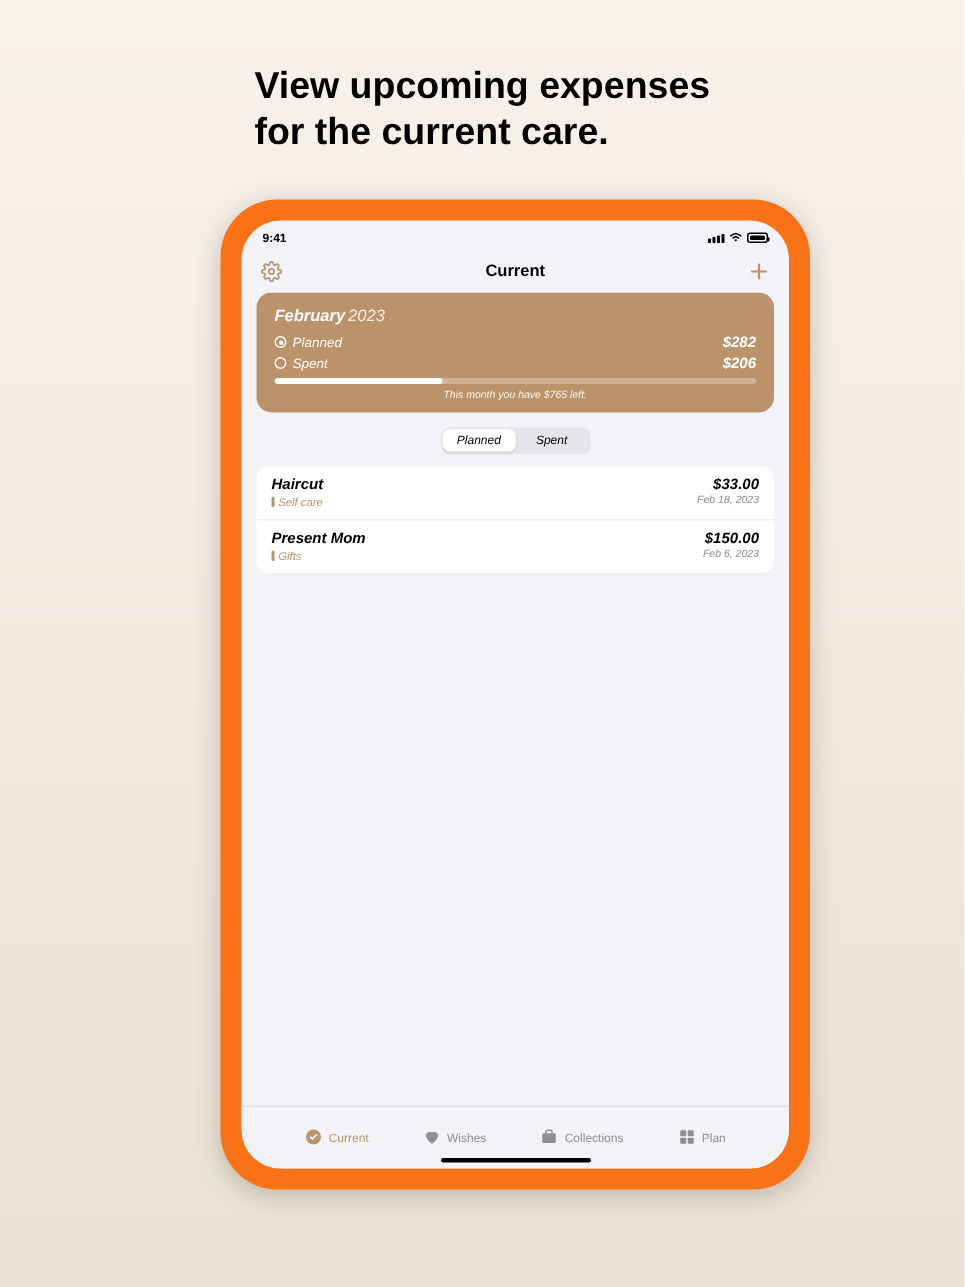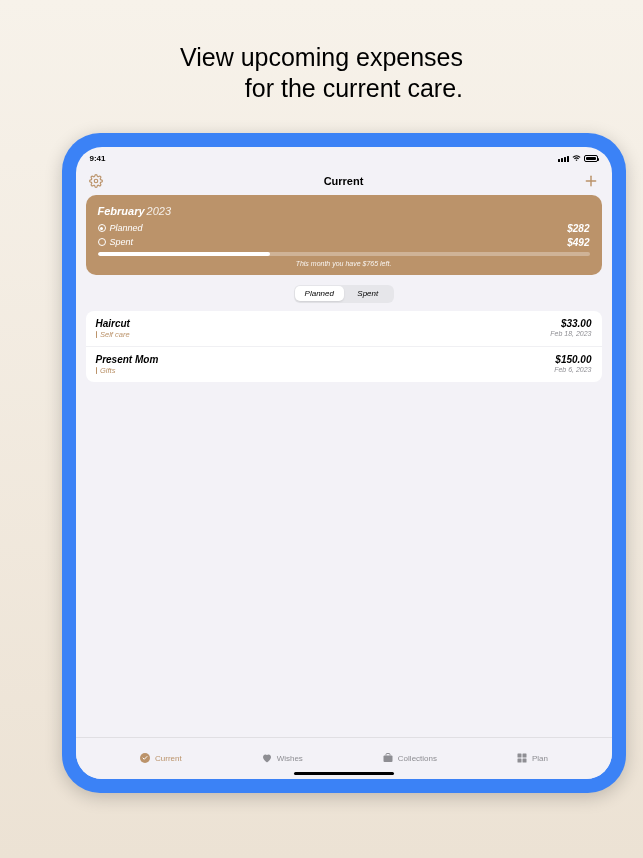--- a/index.html
+++ b/index.html
@@ -7,31 +7,31 @@
     width: 643px;
     height: 858px;
     background: linear-gradient(180deg, #f7f2ea 0%, #ece2d4 100%);
     overflow: hidden;
     display: flex;
     flex-direction: column;
     align-items: center;
   }
   .promo-title {
     font-size: 25px;
-    font-weight: 400;
+    font-weight: 700;
     color: #000;
-    text-align: right;
+    text-align: left;
     margin-top: 42px;
     line-height: 1.25;
   }
 
   .device {
-    width: 564px;
+    width: 393px;
     height: 660px;
-    background: #3b82f6;
+    background: #f97316;
     border-radius: 38px;
     margin-top: 28px;
     padding: 14px;
     box-shadow: 0 4px 18px rgba(0,0,0,0.2);
     position: relative;
     margin-left: 44px;
   }
   .screen {
     width: 100%;
     height: 100%;
@@ -205,21 +205,21 @@
               <span class="radio-dot filled"></span>
               <span>Planned</span>
             </div>
             <div class="val">$282</div>
           </div>
           <div class="summary-row">
             <div class="left">
               <span class="radio-dot"></span>
               <span>Spent</span>
             </div>
-            <div class="val">$492</div>
+            <div class="val">$206</div>
           </div>
         </div>
         <div class="progress">
           <div class="progress-fill" style="width: 35%;"></div>
         </div>
         <div class="progress-note">This month you have $765 left.</div>
       </div>
 
       <div class="segmented">
         <div class="seg-item active">Planned</div>

